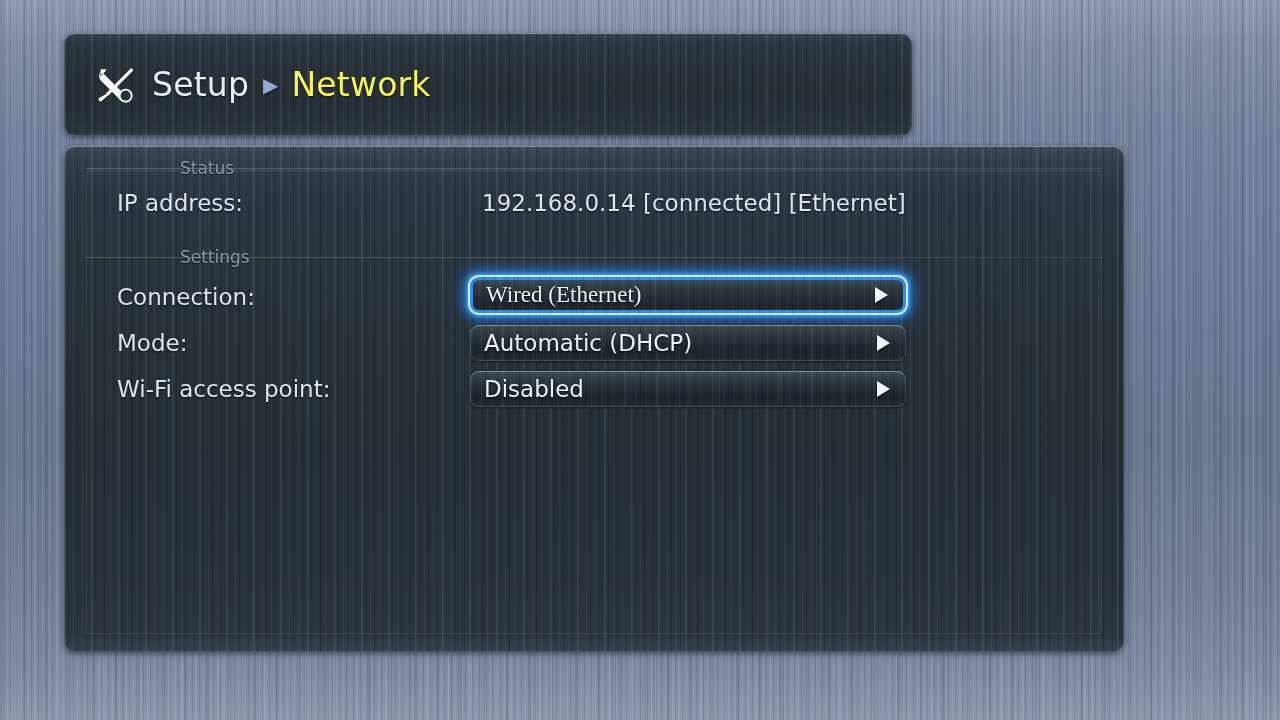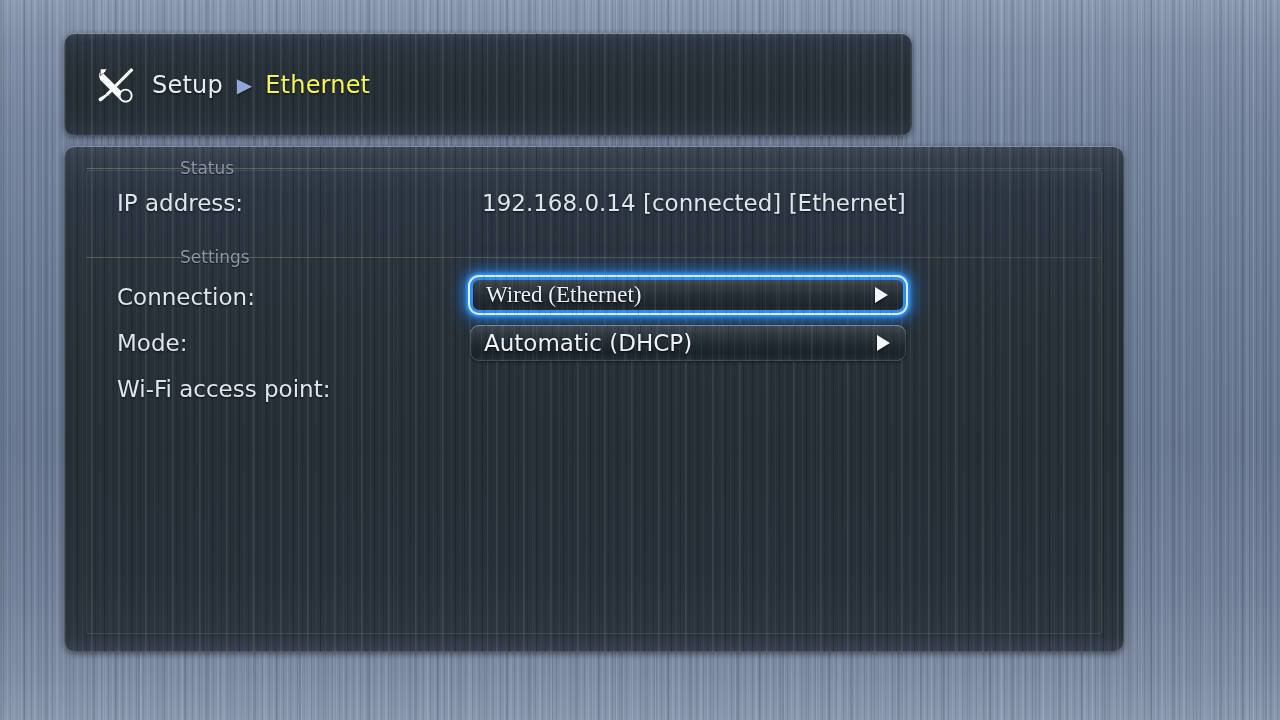--- a/index.html
+++ b/index.html
@@ -116,21 +116,21 @@
     padding-left: 28px;
     gap: 0px;
   }
   #tools-icon {
     width: 46px; height: 46px;
     flex: 0 0 auto;
     margin-right: 14px;
     margin-top: 2px;
   }
   .crumb {
-    font-size: 24px;
+    font-size: 33px;
     letter-spacing: 0.2px;
   }
   #crumb-setup {
     color: #e8edf4;
     text-shadow: 0 1px 2px rgba(0,0,0,0.75);
   }
   #crumb-sep {
     color: #93a6d8;
     font-size: 20px;
     margin: 0 13px 0 14px;
@@ -373,21 +373,21 @@
           <path d="M19.6 43.0 L21.9 45.3 L13.8 52.6 C12.6 53.7 10.9 53.6 9.9 52.5 C8.9 51.4 9.0 49.8 10.1 48.8 Z"></path>
 
           <path d="M13.3 9.6 C9.0 13.9 8.9 20.8 13.0 25.2 L40.0 52.2 C43.8 56.0 49.9 55.9 53.6 52.2 C57.3 48.5 57.4 42.4 53.6 38.6 C49.8 34.8 43.7 34.8 39.9 38.6 L13.1 11.8 Z
                    M19.1 11.0 L11.4 18.7 L11.4 11.0 Z"></path>
           <path d="M12.2 8.8 L20.6 8.8 L12.2 17.2 Z" fill="#ffffff"></path>
           <circle cx="46.8" cy="45.4" r="7.1" fill="#283139"></circle>
         </g>
       </svg>
       <span class="crumb" id="crumb-setup">Setup</span>
       <span id="crumb-sep">▶</span>
-      <span class="crumb" id="crumb-page">Ethernet</span>
+      <span class="crumb" id="crumb-page">Network</span>
     </div>
   </div>
 
 
   <div class="panel" id="content-panel">
     <div class="brush"></div>
     <div id="content-frame"></div>
 
     <div id="content-inner">
 
@@ -420,17 +420,22 @@
       </div>
       <div class="optbtn" id="opt-mode">
         <div class="btn-brush"></div>
         <span class="opt-text">Automatic (DHCP)</span>
         <span class="opt-arrow"></span>
       </div>
 
       <div class="row" id="row-wifi">
         <span class="row-label">Wi-Fi access point:</span>
       </div>
+      <div class="optbtn" id="opt-wifi">
+        <div class="btn-brush"></div>
+        <span class="opt-text">Disabled</span>
+        <span class="opt-arrow"></span>
+      </div>
 
     </div>
   </div>
 
 </div>
 
 </body></html>

